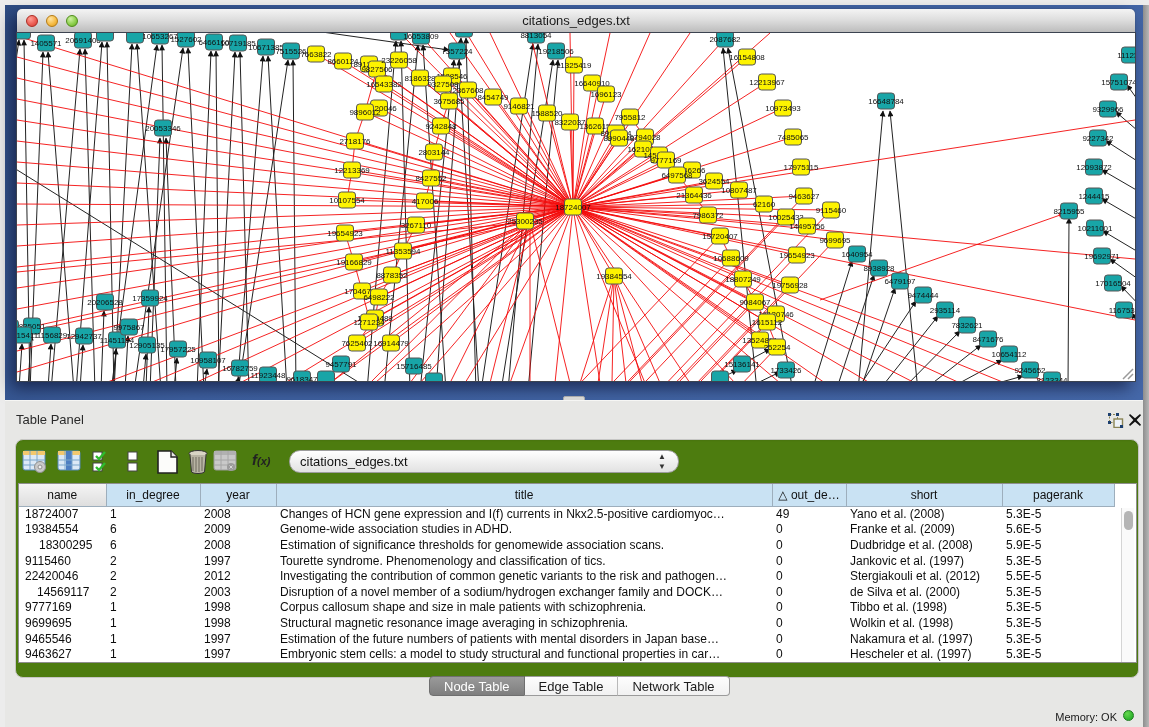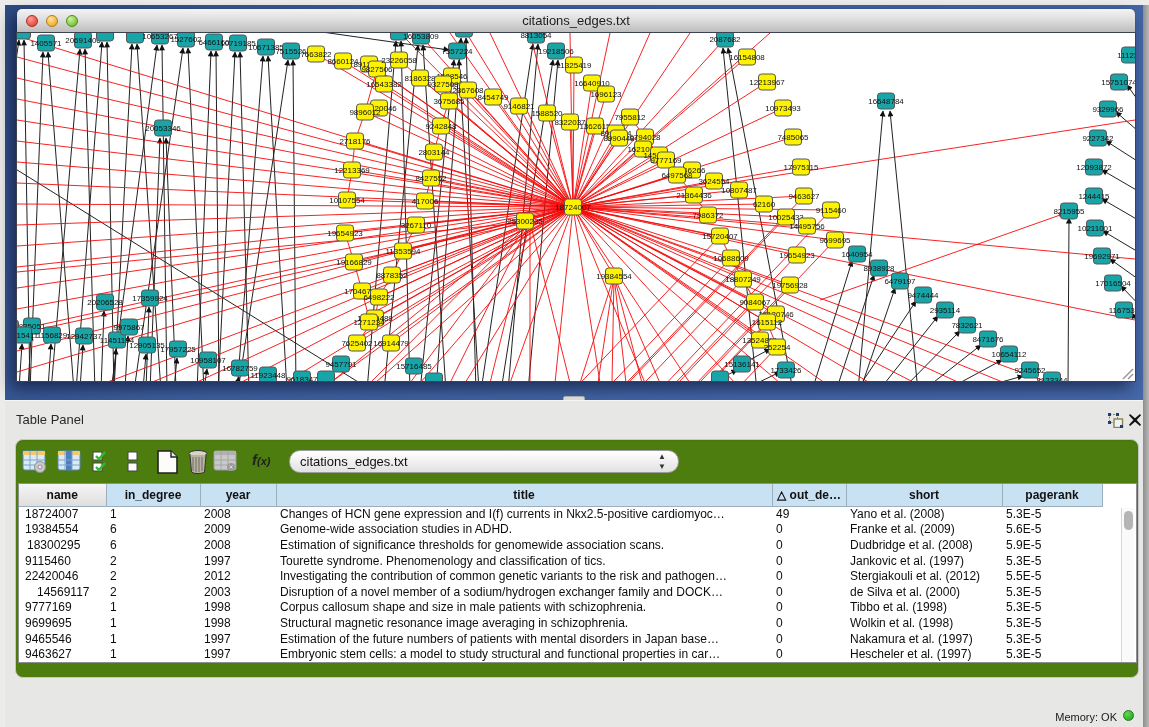--- a/index.html
+++ b/index.html
@@ -25,25 +25,25 @@
 box-shadow:inset 0 1px 2px rgba(0,0,0,.06);}
 .tbtn{position:absolute;top:9px;}
 #combo{position:absolute;left:273px;top:10px;width:390px;height:23px;
 background:linear-gradient(#ffffff,#ededed 60%,#e2e2e2);border:1px solid #9c9c9c;
 border-radius:11px;font-size:13px;color:#111;line-height:21px;padding-left:10px;}
 #combo .arr{position:absolute;right:12px;top:1px;font-size:8px;color:#333;line-height:10px;}
 #tbl{position:absolute;left:2px;top:43px;width:1119px;height:180px;
 border:1px solid #8e8e8e;background:#fff;overflow:hidden;}
 table{border-collapse:collapse;table-layout:fixed;width:1117px;font-size:12px;}
 th.c1{background:linear-gradient(#f5f5f5,#dedede);}
-th{background:#c9e2f3;font-weight:bold;color:#111;height:22px;
+th{background:#c9e2f3;font-weight:normal;color:#111;height:22px;
 border-right:1px solid #9daebc;border-bottom:1px solid #9daebc;overflow:hidden;white-space:nowrap;}
 td{height:15.6px;padding:0 2px 0 4px;color:#0d0d0d;overflow:hidden;white-space:nowrap;}
 .c1{width:87px}.c2{width:94px}.c3{width:76px}.c4{width:496px}.c5{width:74px}
-.c6{width:156px}.c7{width:100px}.c8{width:42px}
+.c6{width:156px}.c7{width:112px}.c8{width:42px}
 td.c6{text-align:left}
 #vsb{position:absolute;right:2px;top:24px;width:13px;height:155px;background:#fafafa;
 border-left:1px solid #d5d5d5;}
 #vsb .th{position:absolute;left:2px;top:3px;width:9px;height:19px;border-radius:5px;
 background:#b5b5b5;}
 #tabs{position:absolute;left:413px;top:236px;height:20px;font-size:13px;}
 .tab{display:inline-block;height:20px;line-height:19px;padding:0 14px;
 background:linear-gradient(#fdfdfd,#f1f1f1);border:1px solid #9b9b9b;color:#1b1b1b;
 vertical-align:top;}
 .tab.sel{background:linear-gradient(#9a9a9a,#7e7e7e);color:#fff;border-color:#6f6f6f;
@@ -702,21 +702,21 @@
               <td class="c1" style="padding-left:6px">19384554</td>
               <td class="c2">6</td>
               <td class="c3">2009</td>
               <td class="c4">Genome-wide association studies in ADHD.</td>
               <td class="c5">0</td>
               <td class="c6">Franke et al. (2009)</td>
               <td class="c7">5.6E-5</td>
               <td class="c8"></td>
             </tr>
 <tr>
-              <td class="c1" style="padding-left:8px">18300295</td>
+              <td class="c1" style="padding-left:20px">18300295</td>
               <td class="c2">6</td>
               <td class="c3">2008</td>
               <td class="c4">Estimation of significance thresholds for genomewide association scans.</td>
               <td class="c5">0</td>
               <td class="c6">Dudbridge et al. (2008)</td>
               <td class="c7">5.9E-5</td>
               <td class="c8"></td>
             </tr>
 <tr>
               <td class="c1" style="padding-left:6px">9115460</td>
@@ -787,16 +787,17 @@
               <td class="c6">Hescheler et al. (1997)</td>
               <td class="c7">5.3E-5</td>
               <td class="c8"></td>
             </tr>
       </tbody>
         </table>
       <div id="vsb">
           <div class="th"></div>
         </div>
     </div>
+    <div id="tabs"><span class="tab sel">Node Table</span><span class="tab mid">Edge Table</span><span class="tab last">Network Table</span></div>
   </div>
   <div id="memory">Memory: OK</div>
   <div id="memdot"></div>
 </div>
 
 </body></html>

